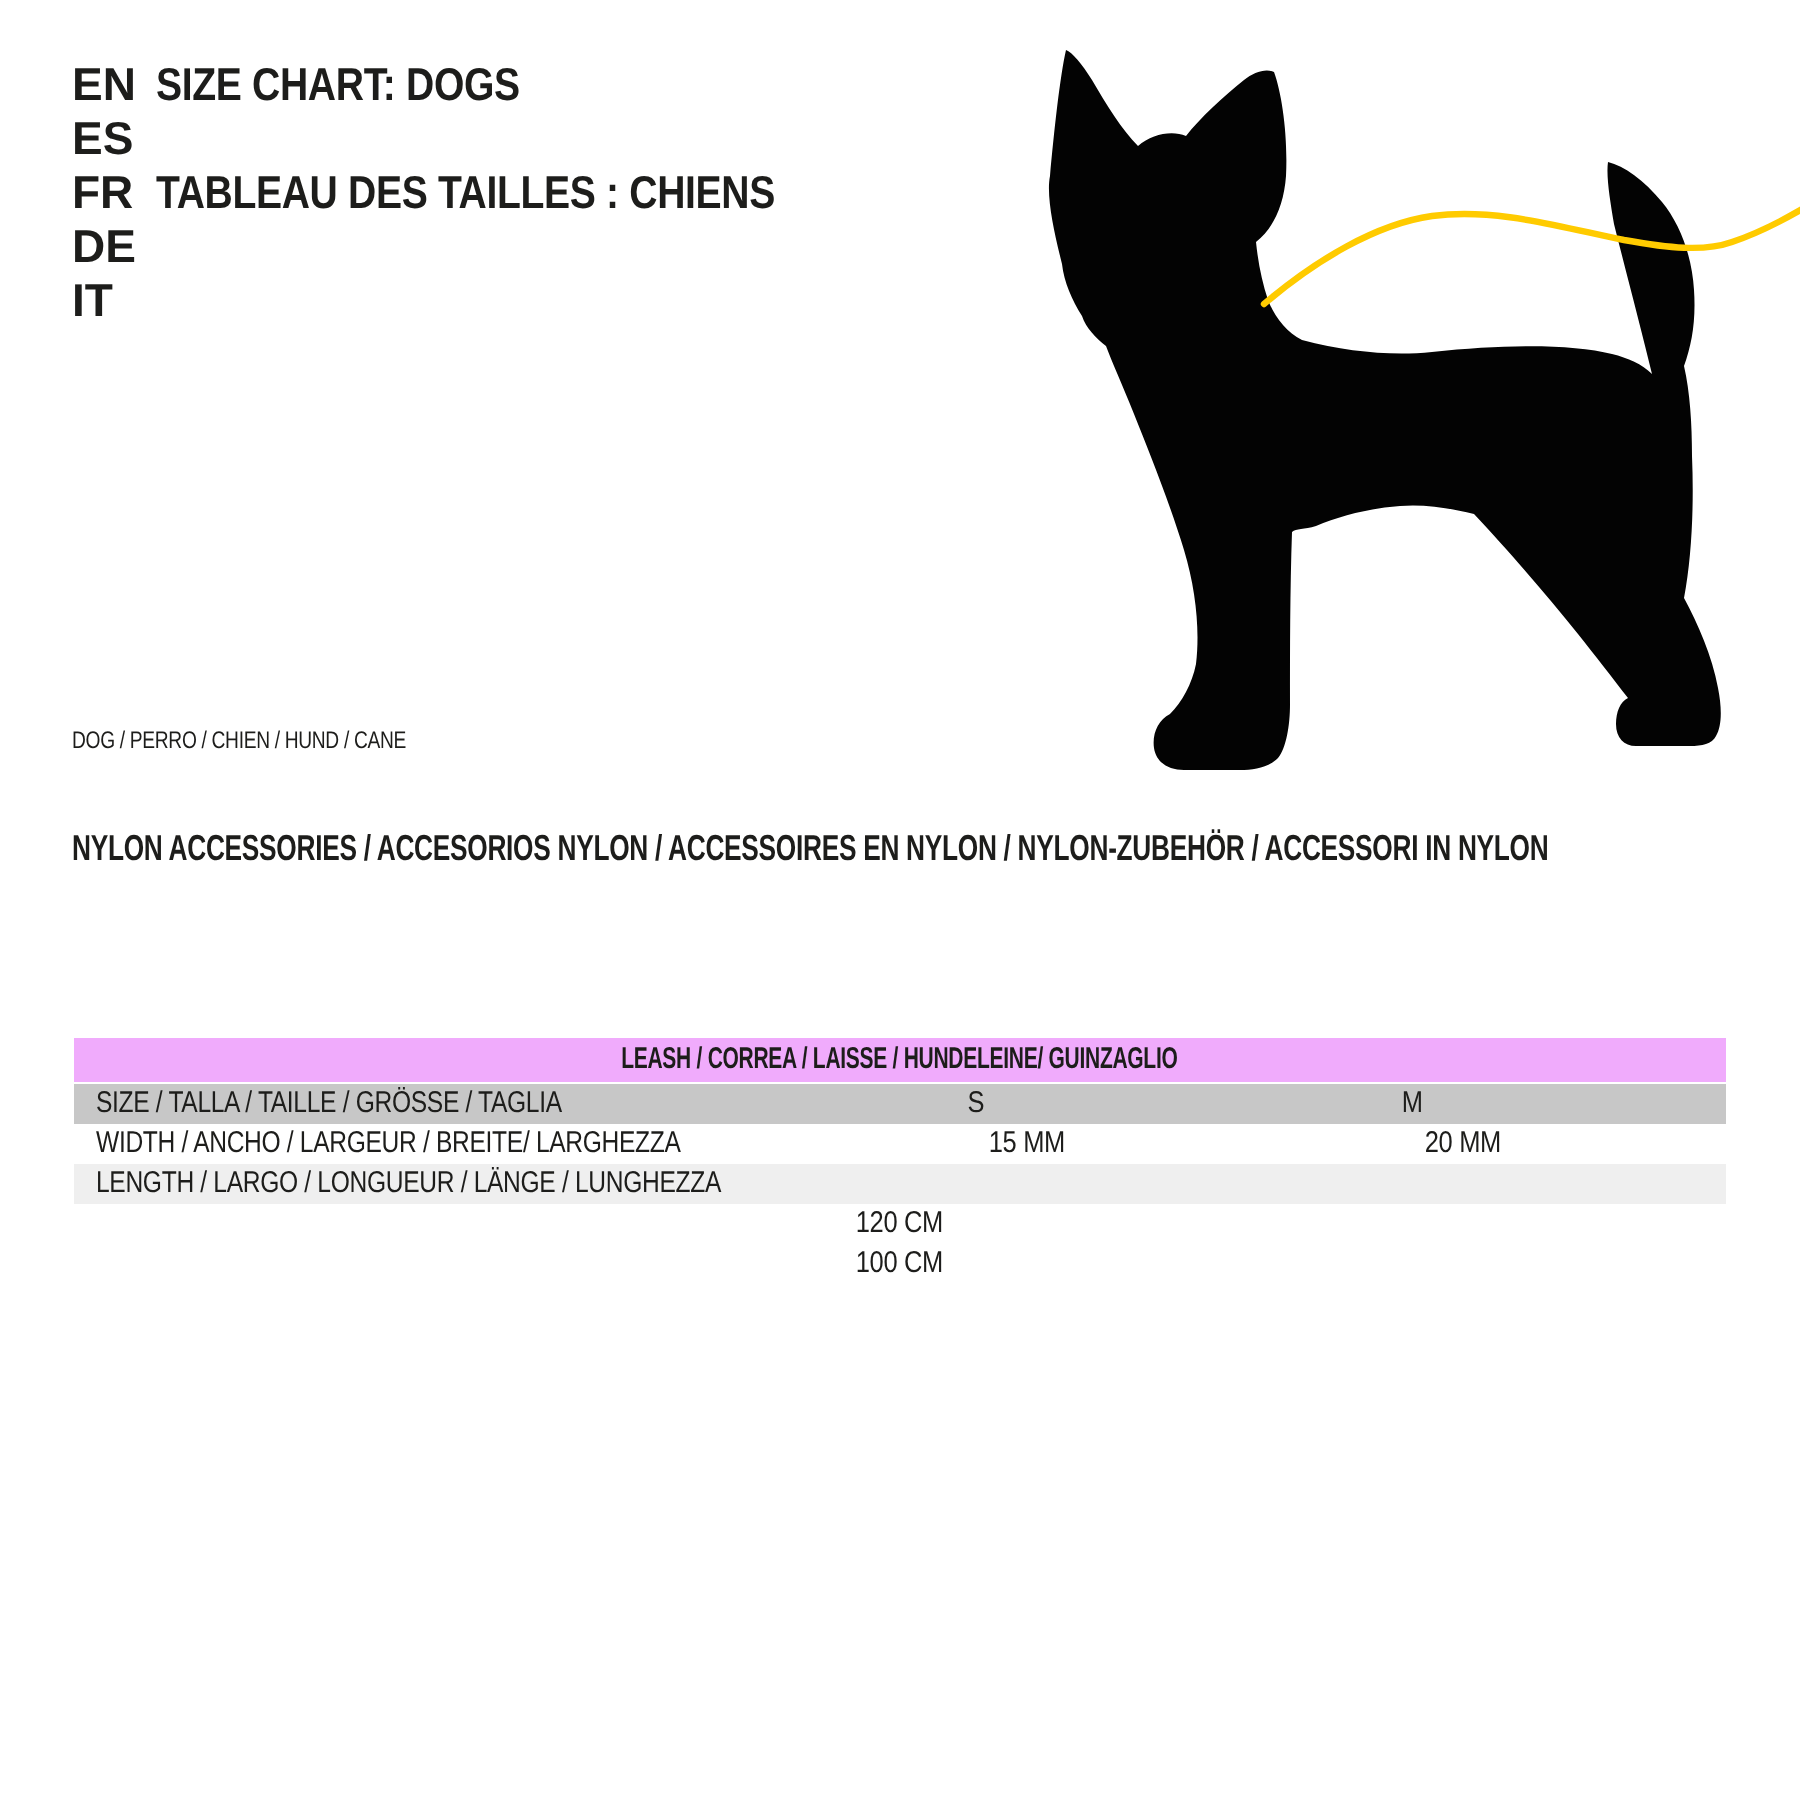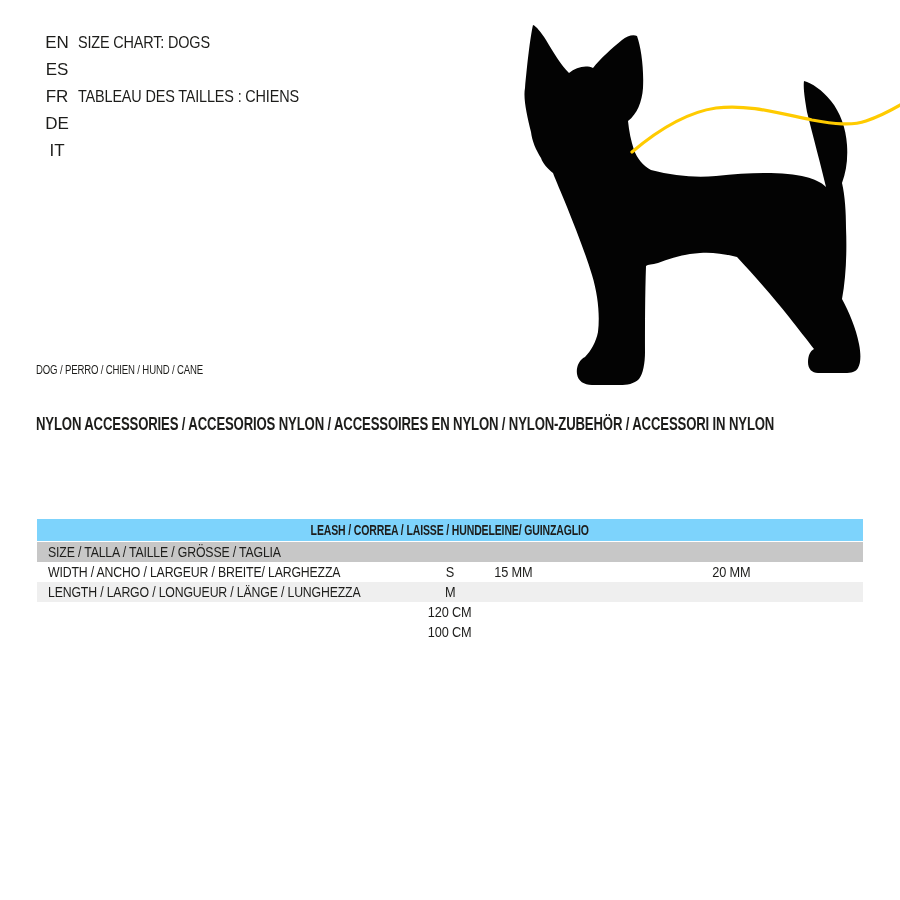--- a/index.html
+++ b/index.html
@@ -13,34 +13,34 @@
 
   .art { position: absolute; left: 0; top: 0; width: 900px; height: 900px; }
 
   
   .cx { display: inline-block; white-space: nowrap; transform-origin: 0 50%; letter-spacing: -0.2px; }
   .s85 { transform: scaleX(.85); }
   .s80 { transform: scaleX(.80); }
   .s73 { transform: scaleX(.73); }
 
   .lang-block { position: absolute; left: 36px; top: 29px; }
-  .lang-row { display: flex; height: 27px; line-height: 27px; font-size: 17px; font-weight: 400; text-align: center; }
+  .lang-row { display: flex; height: 27px; line-height: 27px; font-size: 23px; font-weight: 700; }
   .lang-code { flex: 0 0 42px; }
 
   .species { position: absolute; left: 36px; top: 360px; font-size: 12px; line-height: 20px; font-weight: 500; }
   .material { position: absolute; left: 36px; top: 414px; font-size: 18px; line-height: 20px; font-weight: bold; }
 
   .size-table { position: absolute; left: 37px; top: 519px; width: 826px; font-size: 15px; }
   .t-header {
-    height: 22px; line-height: 22px; background: #7dd3fc;
+    height: 22px; line-height: 22px; background: #f0abfc;
     text-align: center; font-weight: bold; margin-bottom: 1px;
   }
   .t-header .cx { transform: scaleX(.70); transform-origin: 50% 50%; }
   .t-row { display: flex; height: 20px; line-height: 20px; }
-  .t-row.dark  { background: #c7c7c7; flex-direction: column; }
+  .t-row.dark  { background: #c7c7c7; }
   .t-row.light { background: #efefef; flex-direction: column; }
   .t-label { flex: 0 0 41.4%; padding-left: 11px; box-sizing: border-box; }
   .t-label .cx { transform: scaleX(.82); }
   .t-val { flex: 0 0 26.4%; text-align: center; }
   .t-val .cx { transform: scaleX(.85); transform-origin: 50% 50%; }
   .t-spacer { flex: 1; }
 </style>
 </head>
 <body>
 

